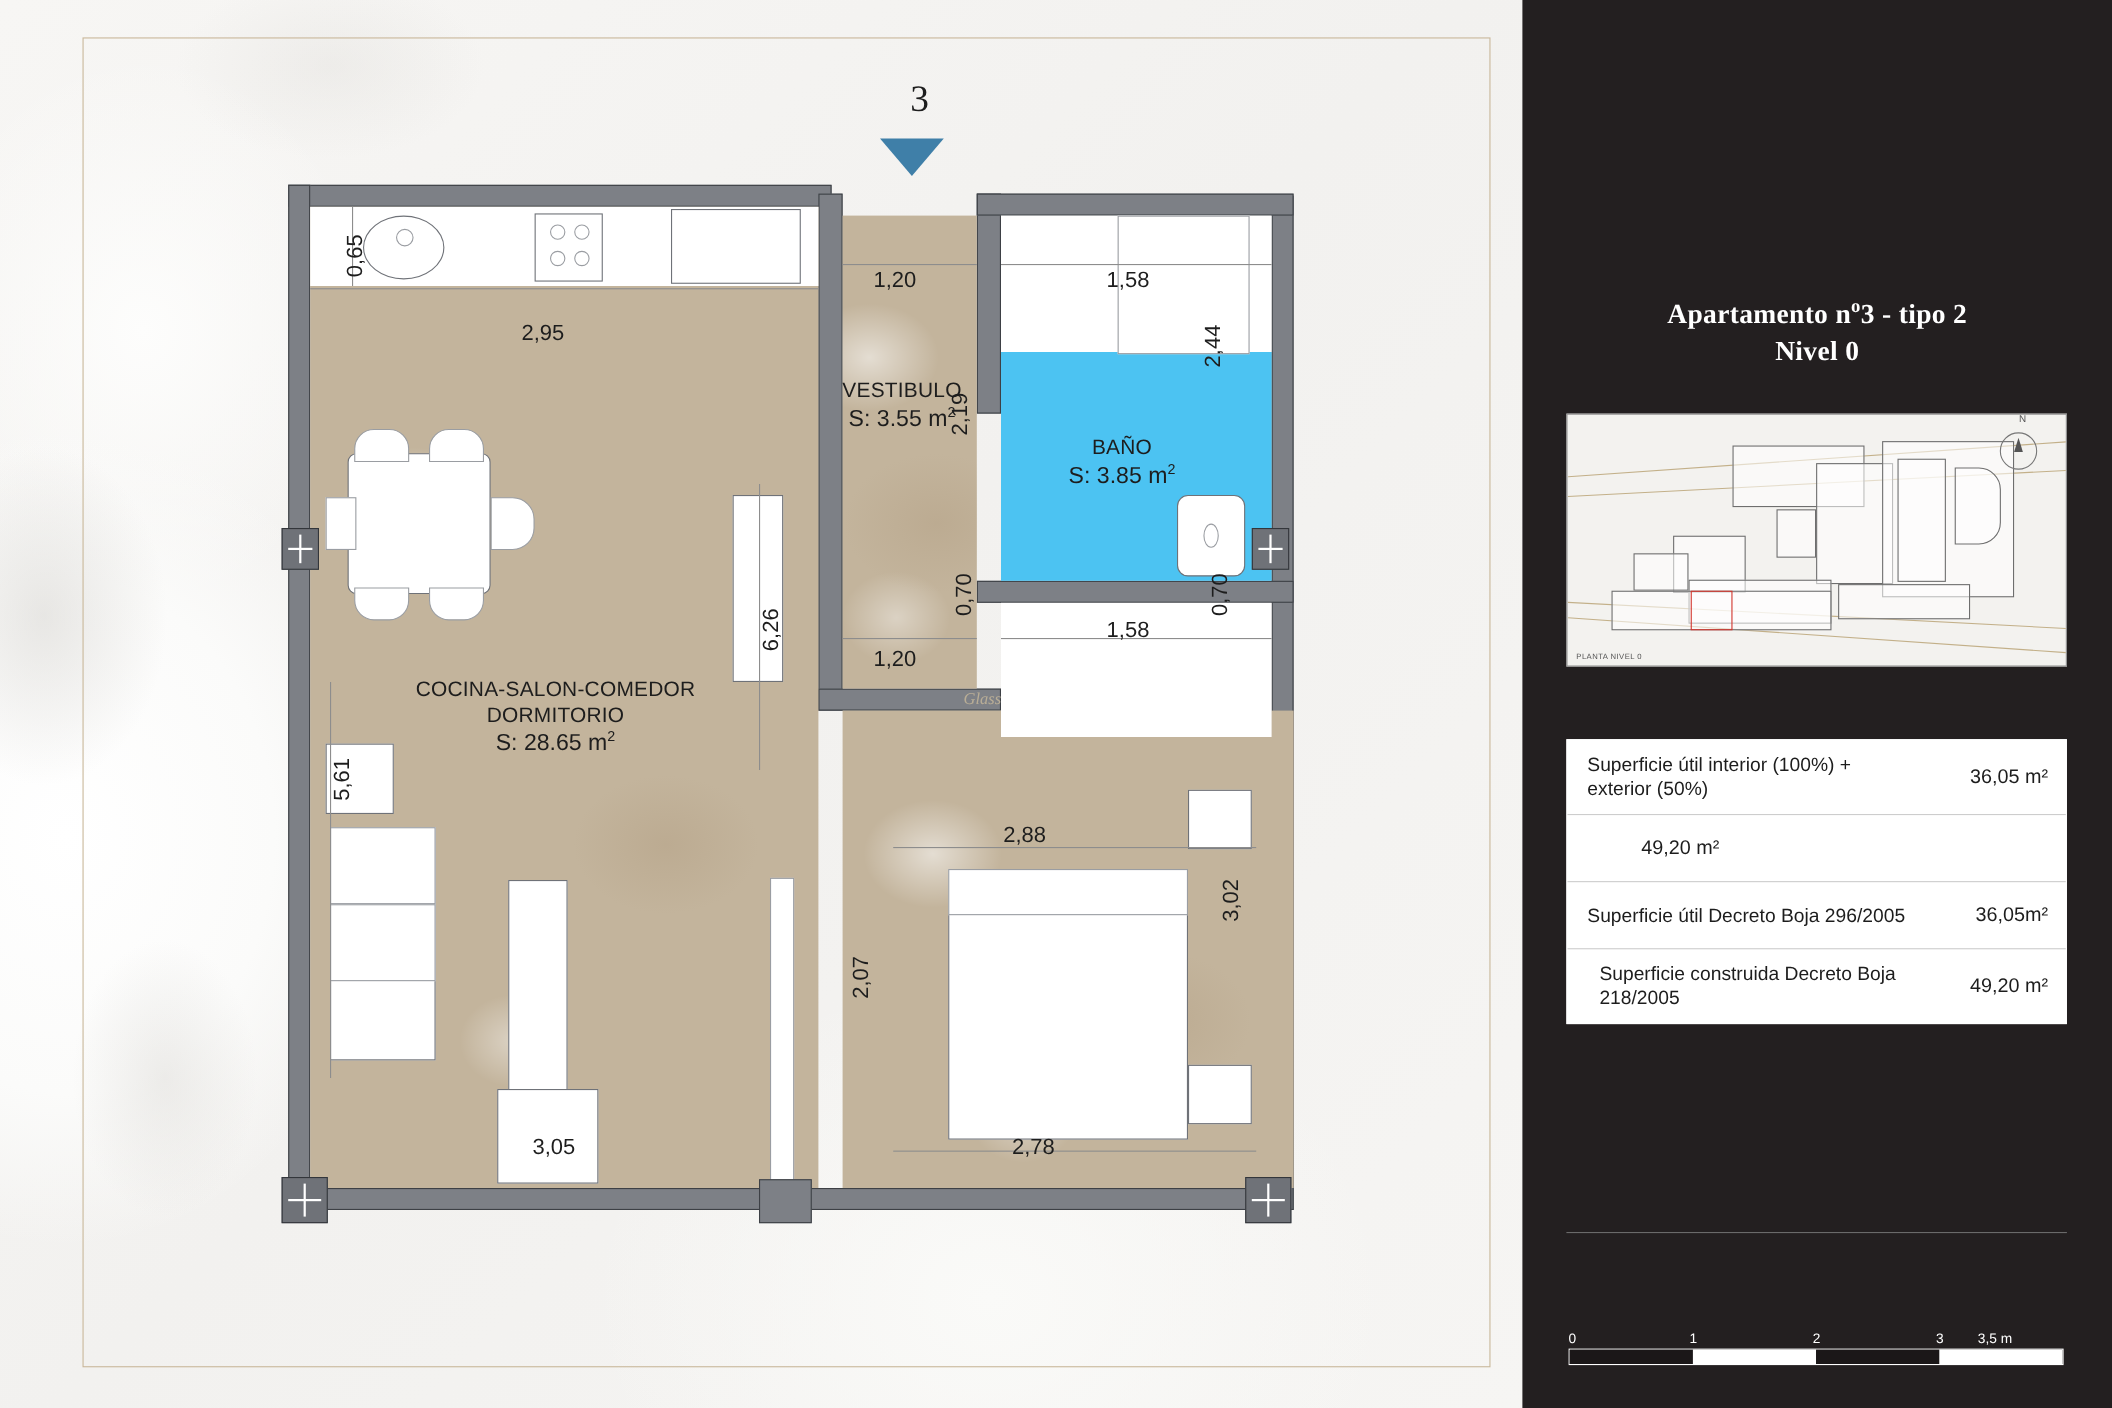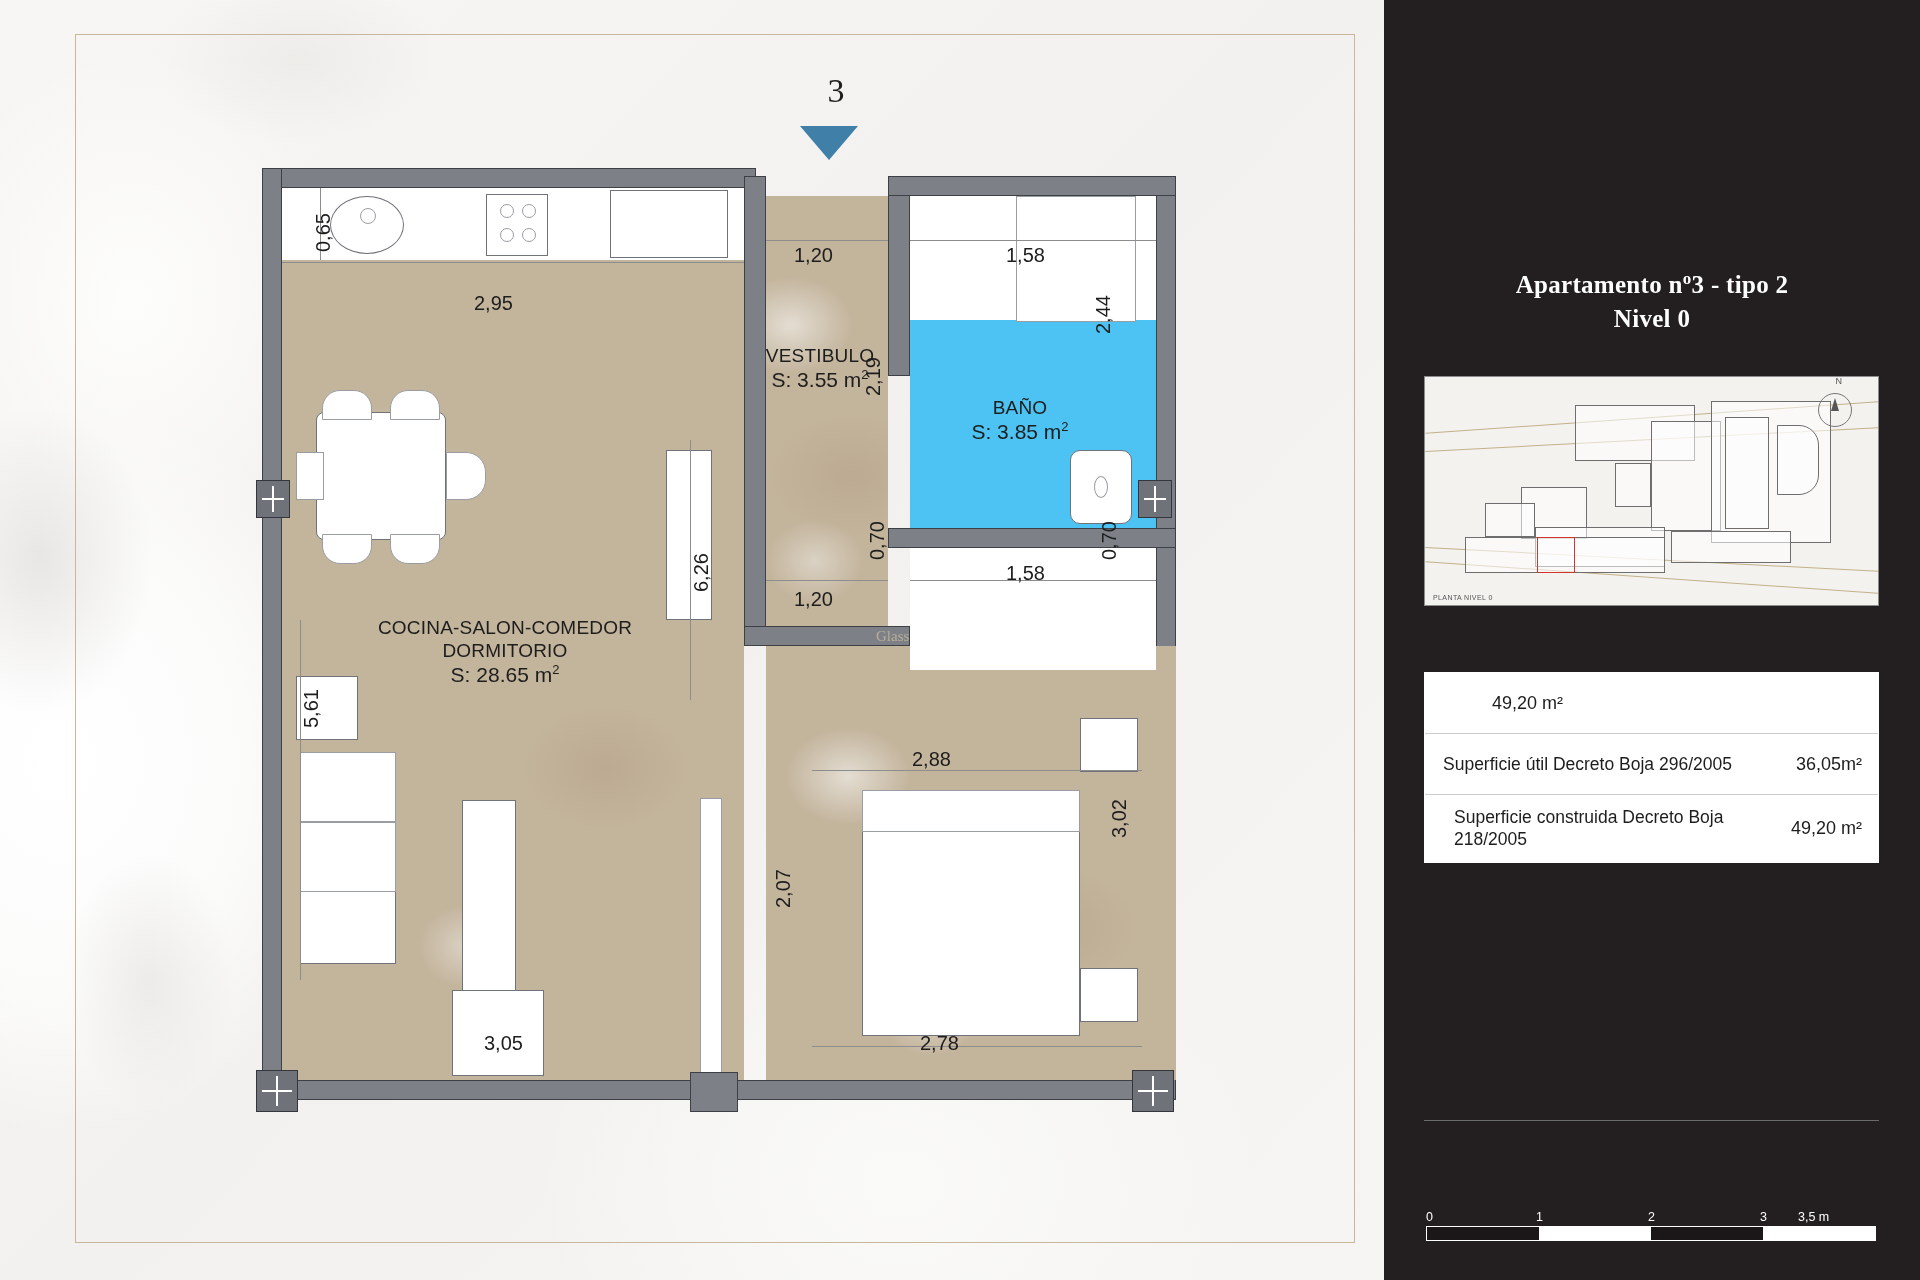--- a/index.html
+++ b/index.html
@@ -142,21 +142,21 @@
   #entry-num {
     position:absolute; left:806px; top:72px; width:60px; text-align:center;
     font-size:34px; color:#1d1d1d; font-family:"Liberation Serif", serif;
   }
   #entry-arrow {
     position:absolute; left:800px; top:126px; width:0; height:0;
     border-left:29px solid transparent; border-right:29px solid transparent;
     border-top:34px solid #3f7fa8;
   }
   .glass-text {
-    position:absolute; font-size:15px; color:#b9ad96; font-family:"Liberation Serif", serif;
+    position:absolute; font-size:15px; color:#b9ad96; font-family:"Liberation Serif", serif;font-style:italic;
   }
 </style>
 </head>
 <body>
 
 <div id="sheet">
   <div id="innerframe"></div>
 
   <div id="plan">
 
@@ -307,20 +307,24 @@
     <div class="kp-shape" style="left:40px; top:160px; width:200px; height:36px;"></div>
     <div class="kp-red" style="left:112px; top:160px; width:38px; height:36px;"></div>
     <div class="kp-shape" style="left:246px; top:154px; width:120px; height:32px;"></div>
     <div class="kp-north"></div>
     <div class="kp-n">N</div>
     <div class="kp-label">PLANTA NIVEL 0</div>
   </div>
 
   <div id="areas">
     <div class="row">
+      <div class="lbl">Superficie útil interior (100%) + exterior (50%)</div>
+      <div class="val">36,05 m²</div>
+    </div>
+    <div class="row">
       <div class="val">49,20 m²</div>
     </div>
     <div class="row">
       <div class="lbl">Superficie útil Decreto Boja 296/2005</div>
       <div class="val">36,05m²</div>
     </div>
     <div class="row">
       <div class="lbl">Superficie construida Decreto Boja 218/2005</div>
       <div class="val">49,20 m²</div>
     </div>

